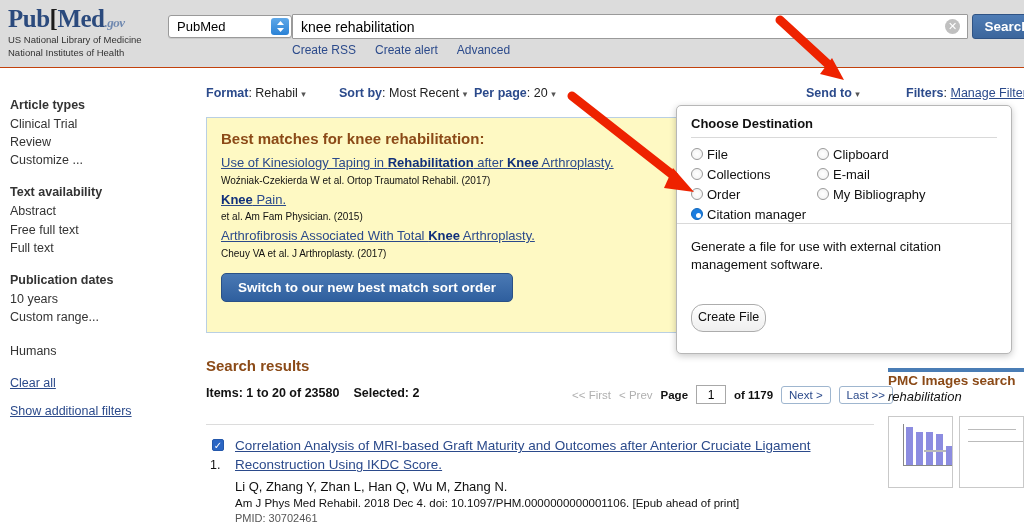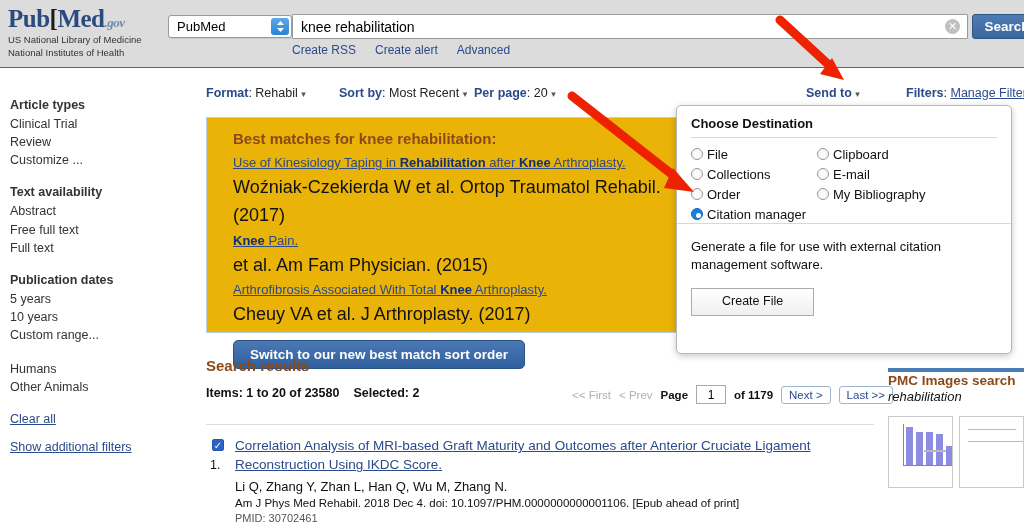--- a/index.html
+++ b/index.html
@@ -76,27 +76,27 @@
   #toolbar { position: absolute; left: 206px; top: 86px; width: 818px; height: 20px; font-size: 12.5px; }
   .tb-item { position: absolute; white-space: nowrap; }
   .tb-label { color: #2b4a8b; font-weight: bold; }
   .tb-val { color: #222; }
   .caret { color: #555; font-size: 9px; }
   .tb-link { color: #2b4a8b; text-decoration: underline; cursor: pointer; }
 
   
   #bestmatch {
     position: absolute; left: 206px; top: 117px; width: 484px; height: 216px;
-    background: #eab308; border: 1px solid #b9cfe3; padding-left: 12px;
+    background: #fef9c3; border: 1px solid #b9cfe3;
   }
   #bm-inner { padding: 12px 14px; }
   #bm-title { color: #8b4a17; font-weight: bold; font-size: 15px; margin-bottom: 6px; }
   .bm-link { color: #2b4a8b; text-decoration: underline; font-size: 13px; line-height: 1.5; display: block; cursor: pointer; }
   .bm-link b { color: #11307a; }
-  .bm-meta { color: #111; font-size: 18px; line-height: 1.6; margin-bottom: 1px; }
+  .bm-meta { color: #111; font-size: 10px; line-height: 1.6; margin-bottom: 1px; }
   #bm-button {
     margin-top: 10px; display: inline-block;
     background: linear-gradient(#4a79b4,#2f5f9e); border: 1px solid #2a5186;
     border-radius: 5px; color: #fff; font-size: 13.5px; font-weight: bold;
     padding: 6px 16px; cursor: pointer;
   }
 
   
   #sendto-dialog {
     position: absolute; left: 676px; top: 105px; width: 336px; height: 249px;
@@ -111,22 +111,22 @@
     width: 12px; height: 12px; border-radius: 50%; border: 1px solid #9a9a9a;
     background: radial-gradient(#ffffff, #f0f0f0); margin-right: 4px; flex: 0 0 auto;
   }
   .radio.on { background: #1a7de0; border-color: #1368bd; position: relative; }
   .radio.on::after { content: ""; position: absolute; left: 3.5px; top: 3.5px; width: 5px; height: 5px; border-radius: 50%; background: #fff; }
   #sd-sep { height: 1px; background: #d9d9d9; margin: 6px 0 0 0; }
   #sd-body { padding: 14px 14px 0 14px; font-size: 13px; color: #111; line-height: 1.42; }
   #sd-body p { margin: 0 0 13px 0; }
   #sd-createfile {
     display: inline-block; background: linear-gradient(#ffffff,#efefef);
-    border: 1px solid #acacac; border-radius: 0; padding: 4px 30px;
-    font-size: 12.5px; color: #111; cursor: pointer;
+    border: 1px solid #acacac; border-radius: 12px; padding: 4px 6px;
+    font-size: 12.5px; color: #111; cursor: pointer; margin-top: 16px;
   }
 
   
   #results-title { position: absolute; left: 206px; top: 357px; color: #8b4a17; font-weight: bold; font-size: 15px; }
   #items-line { position: absolute; left: 206px; top: 386px; font-size: 12.5px; font-weight: bold; color: #111; }
   #items-line .sel { margin-left: 14px; }
   #pager { position: absolute; left: 572px; top: 385px; font-size: 11.5px; display: flex; align-items: center; gap: 8px; }
   .pg-dis { color: #b0b0b0; }
   .pg-lbl { color: #111; font-weight: bold; }
   #pg-input { width: 30px; height: 19px; border: 1px solid #a8a8a8; background: #fff; font-size: 12px; text-align: center; font-family: "Liberation Sans", sans-serif; }
@@ -211,27 +211,25 @@
       <div class="filt-item">Customize ...</div>
     </div>
     <div class="filt-group">
       <div class="filt-head">Text availability</div>
       <div class="filt-item">Abstract</div>
       <div class="filt-item">Free full text</div>
       <div class="filt-item">Full text</div>
     </div>
     <div class="filt-group">
       <div class="filt-head">Publication dates</div>
-      <div class="filt-item">5 years</div>
       <div class="filt-item">10 years</div>
       <div class="filt-item">Custom range...</div>
     </div>
     <div class="filt-group">
       <div class="filt-item">Humans</div>
-      <div class="filt-item">Other Animals</div>
     </div>
     <span class="side-link">Clear all</span>
     <span class="side-link">Show additional filters</span>
   </div>
 
   <div id="toolbar">
     <span class="tb-item" style="left:0"><span class="tb-label">Format</span><span class="tb-val">: </span><span class="tb-val">Rehabil</span> <span class="caret">▾</span></span>
     <span class="tb-item" style="left:133px"><span class="tb-label">Sort by</span><span class="tb-val">: </span><span class="tb-val">Most Recent</span> <span class="caret">▾</span></span>
     <span class="tb-item" style="left:268px"><span class="tb-label">Per page</span><span class="tb-val">: </span><span class="tb-val">20</span> <span class="caret">▾</span></span>
     <span class="tb-item" style="left:600px"><span class="tb-label">Send to</span> <span class="caret">▾</span></span>

